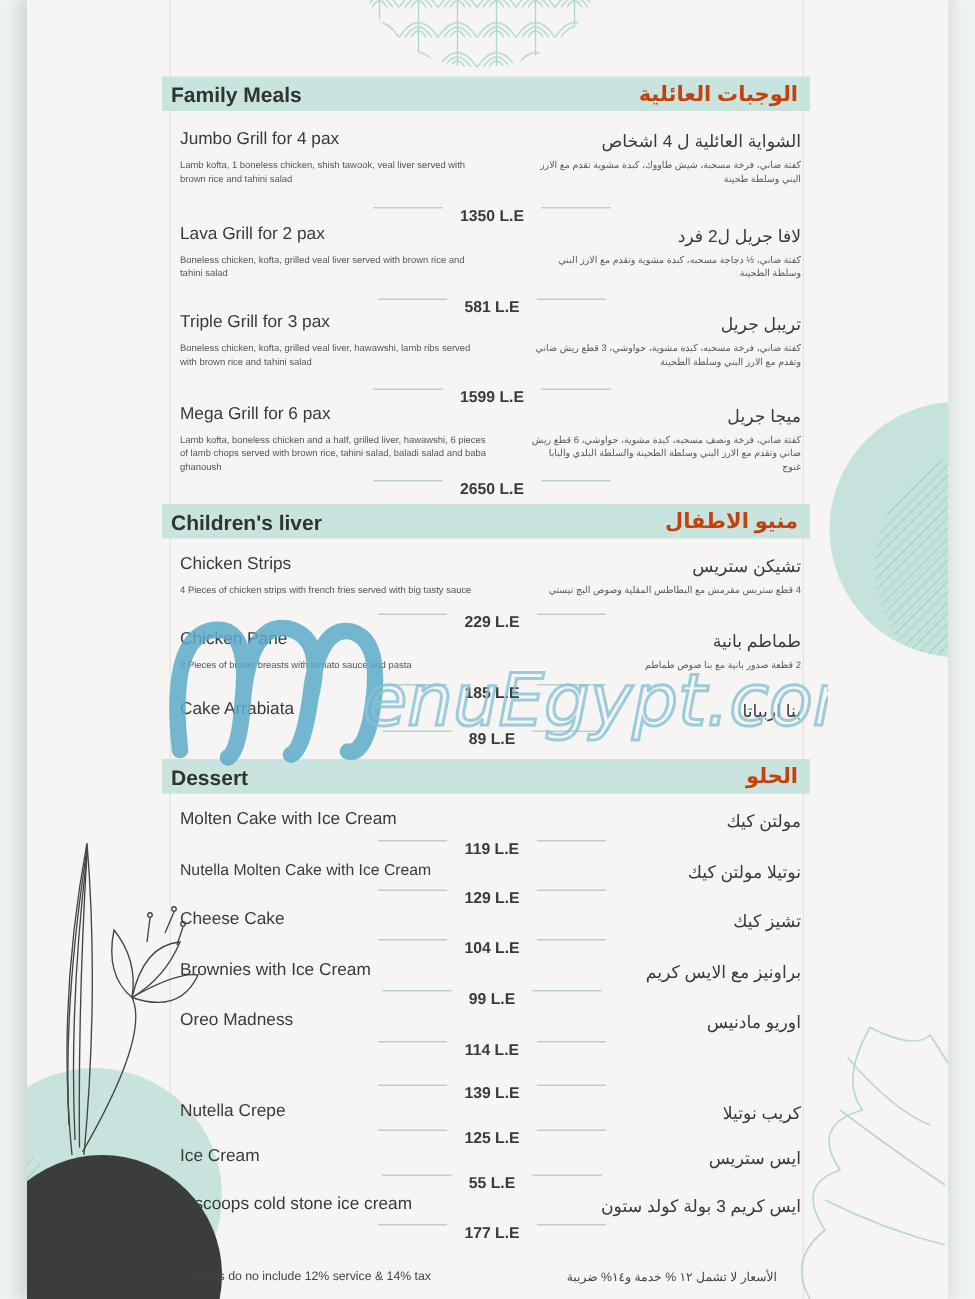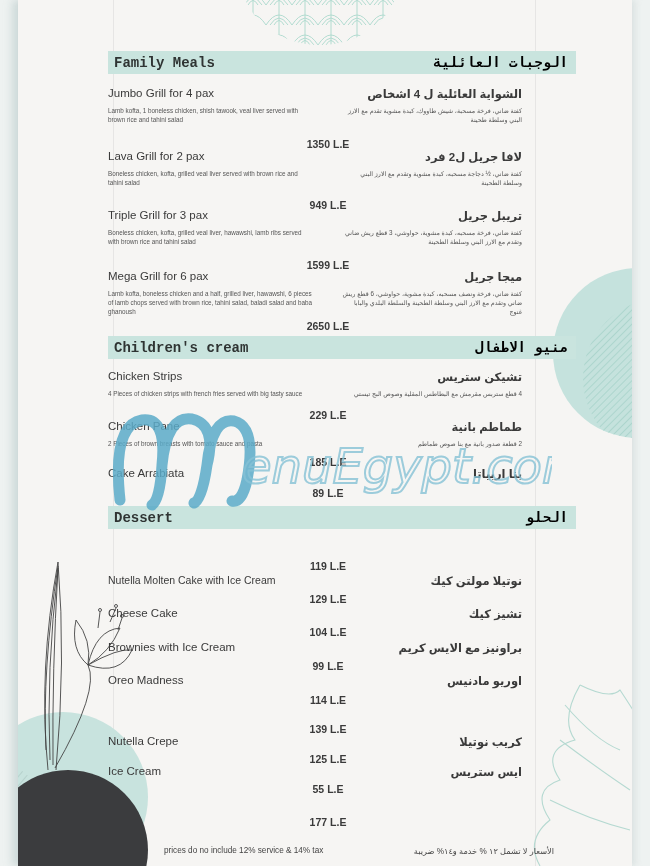--- a/index.html
+++ b/index.html
@@ -18,41 +18,41 @@
   .guide { position:absolute; top:0; bottom:0; width:1px; background:rgba(200,200,200,0.35); }
   .top-pattern { position:absolute; left:222px; top:-95px; width:160px; height:140px; border-radius:50%; overflow:hidden; }
   .right-circle { position:absolute; left:535px; top:268px; width:170px; height:170px; border-radius:50%; background:#c5e2dd; overflow:hidden; }
   .bl-mint { position:absolute; left:-40px; top:712px; width:170px; height:170px; border-radius:50%; background:#c8e3de; }
   .bl-dark { position:absolute; left:-30px; top:770px; width:160px; height:160px; border-radius:50%; background:#3b3c3e; }
   .plant { position:absolute; left:-18px; top:550px; width:140px; height:240px; }
   .leaf-br { position:absolute; left:520px; top:680px; width:130px; height:186px; }
 
   .content { position:absolute; left:108px; top:0; width:414px; height:866px; }
   .section-head {
-    position:absolute; left:0; width:468px; height:23px;
+    position:absolute; left:0; width:432px; height:23px;
     background:#c9e4de;
     display:flex; justify-content:space-between; align-items:center;
-    box-sizing:border-box; padding:0 8px 0 6px;font-family:Liberation Mono, monospace;
+    box-sizing:border-box; padding:0 8px 0 6px;
   }
   .section-head .en { font-weight:bold; font-size:14px; color:#2f3433; }
-  .section-head .ar { font-weight:bold; font-size:14px; color:#000000; direction:rtl; }
-
-  .item { position:absolute; left:0; width:414px; }
+  .section-head .ar { font-weight:bold; font-size:14px; color:#c2410c; direction:rtl; }
+
+  .item { position:absolute; left:12px; width:414px; }
   .item .row { display:flex; justify-content:space-between; align-items:flex-start; }
   .item .en-name { font-size:11.5px; color:#3a3a3a; font-weight:500; }
-  .item .ar-name { font-size:11.5px; color:#3a3a3a; direction:rtl; text-align:center;font-weight:bold; }
+  .item .ar-name { font-size:11.5px; color:#3a3a3a; direction:rtl; text-align:center; }
   .item .desc-row { display:flex; justify-content:space-between; margin-top:5px; }
   .item .en-desc { font-size:6.3px; color:#555; width:195px; line-height:9px; }
   .item .ar-desc { font-size:6.3px; color:#555; width:180px; direction:rtl; text-align:right; line-height:9px; }
 
-  .price { position:absolute; left:140px; width:160px; height:12px; display:flex; align-items:center; justify-content:center;flex-direction:column; }
+  .price { position:absolute; left:140px; width:160px; height:12px; display:flex; justify-content:center; }
   .price .line { width:46px; height:1px; background:#b9cfca; }
   .price .val { font-weight:bold; font-size:10.5px; color:#3a3a3a; margin:0 12px; white-space:nowrap; }
 
-  .footer { position:absolute; left:20px; top:846px; width:390px; display:flex; justify-content:space-between; font-size:8.2px; color:#444;margin-left:36px; }
+  .footer { position:absolute; left:20px; top:846px; width:390px; display:flex; justify-content:space-between; font-size:8.2px; color:#444; }
   .footer .ar { direction:rtl; }
 
   .watermark { position:absolute; left:112px; top:405px; width:440px; height:110px; pointer-events:none; }
 </style>
 </head>
 <body>
 
 <div class="page">
   <div class="guide" style="left:95px"></div>
   <div class="guide" style="left:517px"></div>
@@ -144,21 +144,21 @@
       <span class="en-name">Lava Grill for 2 pax</span>
       <span class="ar-name">لافا جريل ل2 فرد</span>
     </div>
     <div class="desc-row">
       <span class="en-desc">Boneless chicken, kofta, grilled veal liver served with brown rice and tahini salad</span>
       <span class="ar-desc">كفتة ضاني، ½ دجاجة مسحبه، كبدة مشوية وتقدم مع الارز البني وسلطة الطحينة</span>
     </div>
   </div>
   <div class="price" style="top:199px">
     <span class="line"></span>
-    <span class="val">949 L.E</span>
+    <span class="val">581 L.E</span>
     <span class="line"></span>
   </div>
 
   <div class="item" style="top:209px">
     <div class="row">
       <span class="en-name">Triple Grill for 3 pax</span>
       <span class="ar-name">تريبل جريل</span>
     </div>
     <div class="desc-row">
       <span class="en-desc">Boneless chicken, kofta, grilled veal liver, hawawshi, lamb ribs served with brown rice and tahini salad</span>
@@ -181,21 +181,21 @@
       <span class="ar-desc">كفتة ضاني، فرخة ونصف مسحبه، كبدة مشوية، حواوشي، 6 قطع ريش ضاني وتقدم مع الارز البني وسلطة الطحينة والسلطة البلدي والبابا غنوج</span>
     </div>
   </div>
   <div class="price" style="top:320px">
     <span class="line"></span>
     <span class="val">2650 L.E</span>
     <span class="line"></span>
   </div>
 
   <div class="section-head" style="top:336px">
-    <span class="en">Children's cream</span>
+    <span class="en">Children's liver</span>
     <span class="ar">منيو الاطفال</span>
   </div>
 
   <div class="item" style="top:370px">
     <div class="row">
       <span class="en-name">Chicken Strips</span>
       <span class="ar-name">تشيكن ستريس</span>
     </div>
     <div class="desc-row">
       <span class="en-desc">4 Pieces of chicken strips with french fries served with big tasty sauce</span>
@@ -234,20 +234,26 @@
     <span class="line"></span>
     <span class="val">89 L.E</span>
     <span class="line"></span>
   </div>
 
   <div class="section-head" style="top:506px">
     <span class="en">Dessert</span>
     <span class="ar">الحلو</span>
   </div>
 
+  <div class="item" style="top:540px">
+      <div class="row">
+    <span class="en-name">Molten Cake with Ice Cream</span>
+    <span class="ar-name">مولتن كيك</span>
+  </div>
+    </div>
   <div class="price" style="top:560px">
     <span class="line"></span>
     <span class="val">119 L.E</span>
     <span class="line"></span>
   </div>
 
   <div class="item" style="top:574px">
       <div class="row">
     <span class="en-name" style="font-size:10.5px">Nutella Molten Cake with Ice Cream</span>
     <span class="ar-name">نوتيلا مولتن كيك</span>
@@ -318,20 +324,26 @@
     <span class="en-name">Ice Cream</span>
     <span class="ar-name">ايس ستريس</span>
   </div>
     </div>
   <div class="price" style="top:783px">
     <span class="line"></span>
     <span class="val">55 L.E</span>
     <span class="line"></span>
   </div>
 
+  <div class="item" style="top:797px">
+      <div class="row">
+    <span class="en-name">3 scoops cold stone ice cream</span>
+    <span class="ar-name">ايس كريم 3 بولة كولد ستون</span>
+  </div>
+    </div>
   <div class="price" style="top:816px">
     <span class="line"></span>
     <span class="val">177 L.E</span>
     <span class="line"></span>
   </div>
 
   <div class="footer">
     <span>prices do no include 12% service &amp; 14% tax</span>
     <span class="ar">الأسعار لا تشمل ١٢ % خدمة و١٤% ضريبة</span>
   </div>

